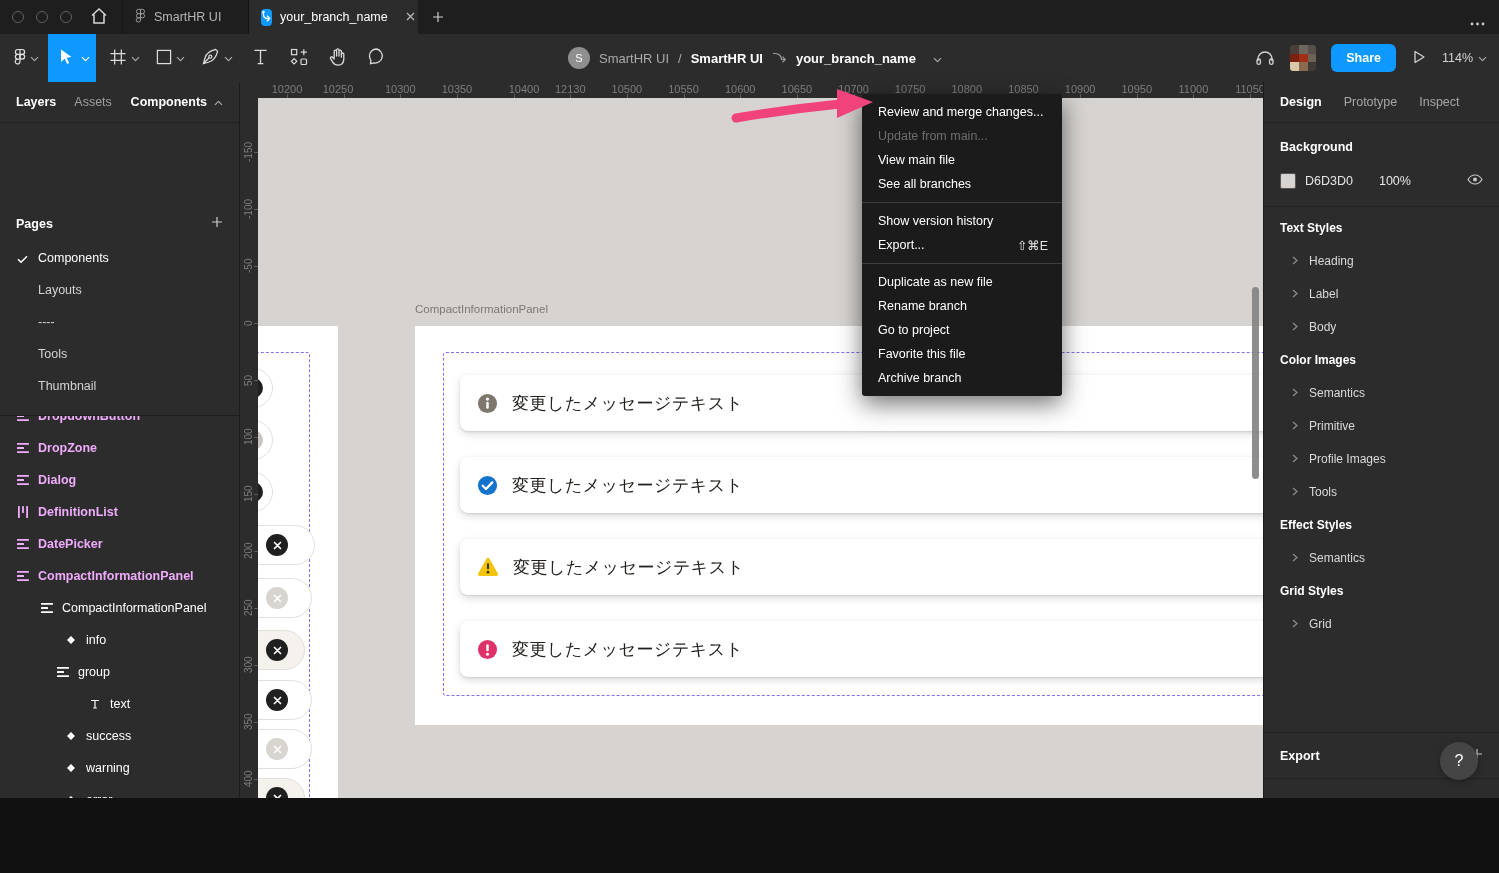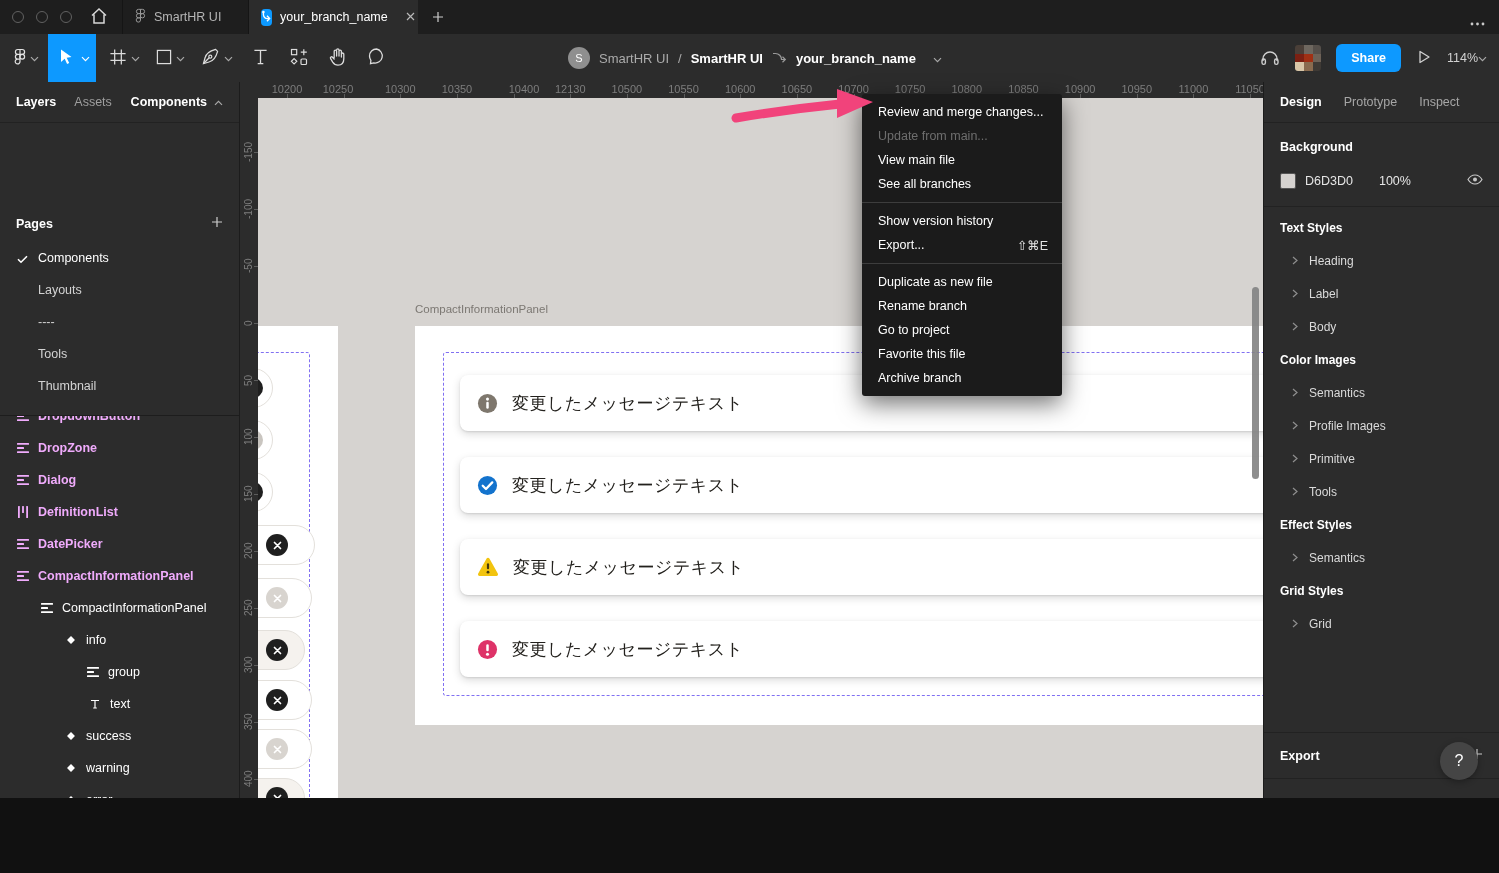--- a/index.html
+++ b/index.html
@@ -21,21 +21,21 @@
   
   #toolbar{position:absolute;left:0;top:34px;width:100%;height:48px;background:#2c2c2c}
   .tbtn{position:absolute;top:0;height:48px;display:flex;align-items:center;justify-content:center;gap:4px}
   .tbtn.sel{background:#0d99ff}
   #breadcrumb{position:absolute;left:568px;top:0;height:48px;display:flex;align-items:center;gap:9px;font-size:13px}
   .bc-avatar{width:22px;height:22px;border-radius:50%;background:#8f8f8f;color:#fff;font-size:11px;display:flex;align-items:center;justify-content:center}
   .bc-dim{color:#ababab}.bc-strong{color:#fff;font-weight:700}
   #tb-right{position:absolute;right:12px;top:0;height:48px;display:flex;align-items:center;gap:15px}
   #share-btn{background:#0d99ff;color:#fff;border:none;border-radius:6px;padding:7px 15px;font-size:12.5px;font-weight:700;font-family:inherit}
   #user-avatar{width:26px;height:26px;border-radius:3px;overflow:hidden;display:grid;grid-template-columns:repeat(3,1fr);grid-template-rows:repeat(3,1fr)}
-  #zoom-ctl{display:flex;align-items:center;color:#d2d2d2}
+  #zoom-ctl{display:flex;align-items:center;gap:5px;color:#d2d2d2}
 
   
   #sidebar{position:absolute;left:0;top:82px;width:240px;bottom:0;background:#2c2c2c;border-right:1px solid #1c1c1c;z-index:5}
   #side-tabs{height:41px;display:flex;align-items:center;padding:0 16px;border-bottom:1px solid #222}
   #tab-layers{color:#fff;font-weight:700;margin-right:18px}
   #tab-assets{color:#9f9f9f}
   #page-selector{margin-left:auto;display:flex;align-items:center;gap:7px;color:#fff;font-weight:700}
   #pages-header{position:absolute;left:16px;right:16px;top:134px;display:flex;align-items:center}
   #pages-header .ph{font-weight:700;color:#fff}
   #pages-add{margin-left:auto;display:flex}
@@ -371,21 +371,21 @@
           <span>CompactInformationPanel</span>
         </div>
         <div class="layer-row component" style="padding-left:64px;">
           <span class="licon">
             <svg width="12" height="12" viewBox="0 0 12 12" fill="currentColor">
               <rect x="3.2" y="3.2" width="5.6" height="5.6" transform="rotate(45 6 6)"></rect>
             </svg>
           </span>
           <span>info</span>
         </div>
-        <div class="layer-row component" style="padding-left:86px;">
+        <div class="layer-row component" style="padding-left:56px;">
           <span class="licon">
             <svg width="12" height="12" viewBox="0 0 12 12" fill="currentColor">
               <rect y="1" width="12" height="1.8" rx=".5"></rect>
               <rect y="5.1" width="7" height="1.8" rx=".5"></rect>
               <rect y="9.2" width="12" height="1.8" rx=".5"></rect>
             </svg>
           </span>
           <span>group</span>
         </div>
         <div class="layer-row component" style="padding-left:88px;">
@@ -707,29 +707,29 @@
             </svg>
           </span>
           <span>Semantics</span>
         </div>
         <div class="rp-row it">
           <span style="display:flex">
             <svg width="6" height="9" viewBox="0 0 6 9" fill="none">
               <path d="M1 1 5 4.5 1 8" stroke="#8f8f8f" stroke-width="1.2"></path>
             </svg>
           </span>
+          <span>Primitive</span>
+        </div>
+        <div class="rp-row it">
+          <span style="display:flex">
+            <svg width="6" height="9" viewBox="0 0 6 9" fill="none">
+              <path d="M1 1 5 4.5 1 8" stroke="#8f8f8f" stroke-width="1.2"></path>
+            </svg>
+          </span>
           <span>Profile Images</span>
-        </div>
-        <div class="rp-row it">
-          <span style="display:flex">
-            <svg width="6" height="9" viewBox="0 0 6 9" fill="none">
-              <path d="M1 1 5 4.5 1 8" stroke="#8f8f8f" stroke-width="1.2"></path>
-            </svg>
-          </span>
-          <span>Primitive</span>
         </div>
         <div class="rp-row it">
           <span style="display:flex">
             <svg width="6" height="9" viewBox="0 0 6 9" fill="none">
               <path d="M1 1 5 4.5 1 8" stroke="#8f8f8f" stroke-width="1.2"></path>
             </svg>
           </span>
           <span>Tools</span>
         </div>
         <div class="rp-row hd">Effect Styles</div>

